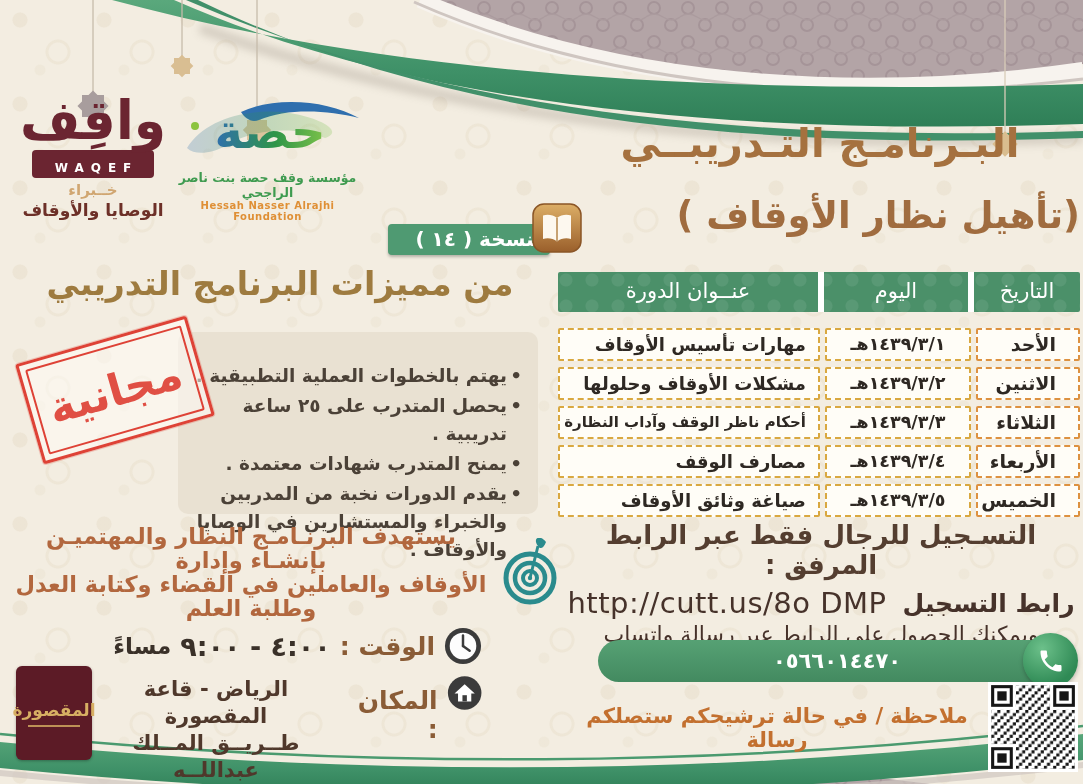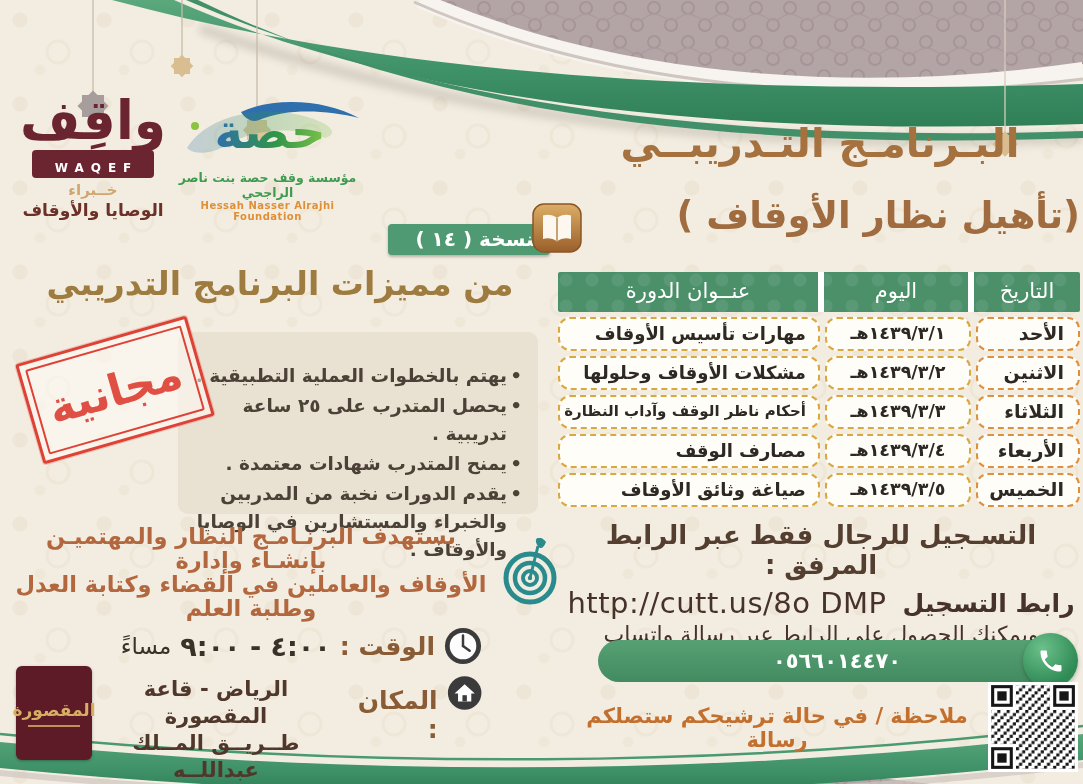--- a/index.html
+++ b/index.html
@@ -45,22 +45,22 @@
   
   .schedule { position:absolute; top:272px; left:558px; width:522px; z-index:3; }
   .sch-header { display:grid; grid-template-columns:106px 150px 1fr; height:40px;
     background-color:#4b9069;
     background-image:radial-gradient(circle at 8px 8px, rgba(255,255,255,.08) 0 6px, transparent 7px);
     background-size:26px 26px; border-radius:2px; }
   .sch-header > div { color:#fff; font-size:21px; font-weight:normal; line-height:38px; text-align:center; }
   .sch-header > div:nth-child(2), .sch-header > div:nth-child(3){ border-inline-start:6px solid #fff; }
   .sch-row { display:grid; grid-template-columns:104px 146px 1fr; column-gap:5px; margin-top:5px; height:34px;
              font-weight:bold; color:#2e2823; }
-  .sch-row > div { background:#fffdf7; border:2px dashed #d9a840; border-radius:12px; line-height:29px; }
-  .cell-day { font-size:19px; text-align:right; padding-right:14px; border-color:#dd9140 !important; }
+  .sch-row > div { background:#fffdf7; border:2px dashed #d9a840; border-radius:2px; line-height:29px;margin-top:11px; }
+  .cell-day { font-size:19px; text-align:right; padding-right:22px; border-color:#dd9140 !important; }
   .cell-date { font-size:17.5px; text-align:center; }
   .cell-course { font-size:18px; text-align:right; padding-right:12px; white-space:nowrap; overflow:hidden; }
   .row-tight .cell-course { font-size:15px; }
 
   
   .features-title { position:absolute; top:264px; left:30px; width:500px; text-align:center; z-index:3;
                     font-size:33px; font-weight:bold; color:#9e7b3f; }
   .features-box { position:absolute; top:332px; left:178px; width:360px; height:182px; z-index:3;
                   background:#e9e1d2; border-radius:10px; padding:30px 16px 0 8px; }
   .feat-item { position:relative; padding-right:15px; font-size:18.5px; font-weight:bold; color:#4b4137;
@@ -95,21 +95,21 @@
 
   .note { position:absolute; top:704px; left:578px; width:398px; z-index:3; text-align:center;
           font-size:21px; font-weight:bold; color:#c3702f; }
   .qr { position:absolute; top:682px; left:988px; z-index:3; }
 
   
   .time-row { position:absolute; top:627px; left:100px; width:382px; z-index:3;
               display:flex; align-items:center; gap:9px; }
   .row-label { font-size:25px; font-weight:bold; color:#8a5c36; }
   .time-value { font-size:27px; font-weight:bold; color:#3a3129; }
-  .time-suffix { font-size:23px; font-weight:normal; color:#3a3129; }
+  .time-suffix { font-size:23px; font-weight:bold; color:#3a3129; }
   .place-row { position:absolute; top:674px; left:95px; width:387px; z-index:3;
                display:flex; align-items:flex-start; gap:9px; }
   .place-row .row-label { margin-top:12px; }
   .place-lines { text-align:center; font-size:21px; font-weight:bold; color:#4f382b; line-height:27px; margin-top:2px; }
 
   .hall-logo { position:absolute; top:666px; left:16px; width:76px; height:94px; z-index:3;
                background:#5c1b26; border-radius:6px; display:flex; flex-direction:column;
                align-items:center; justify-content:center; gap:5px; box-shadow:0 1px 3px rgba(0,0,0,.3); }
   .hall-name { color:#d7af63; font-size:17px; font-weight:bold; }
   .hall-rule { width:52px; height:2px; background:#d7af63; opacity:.8; }

